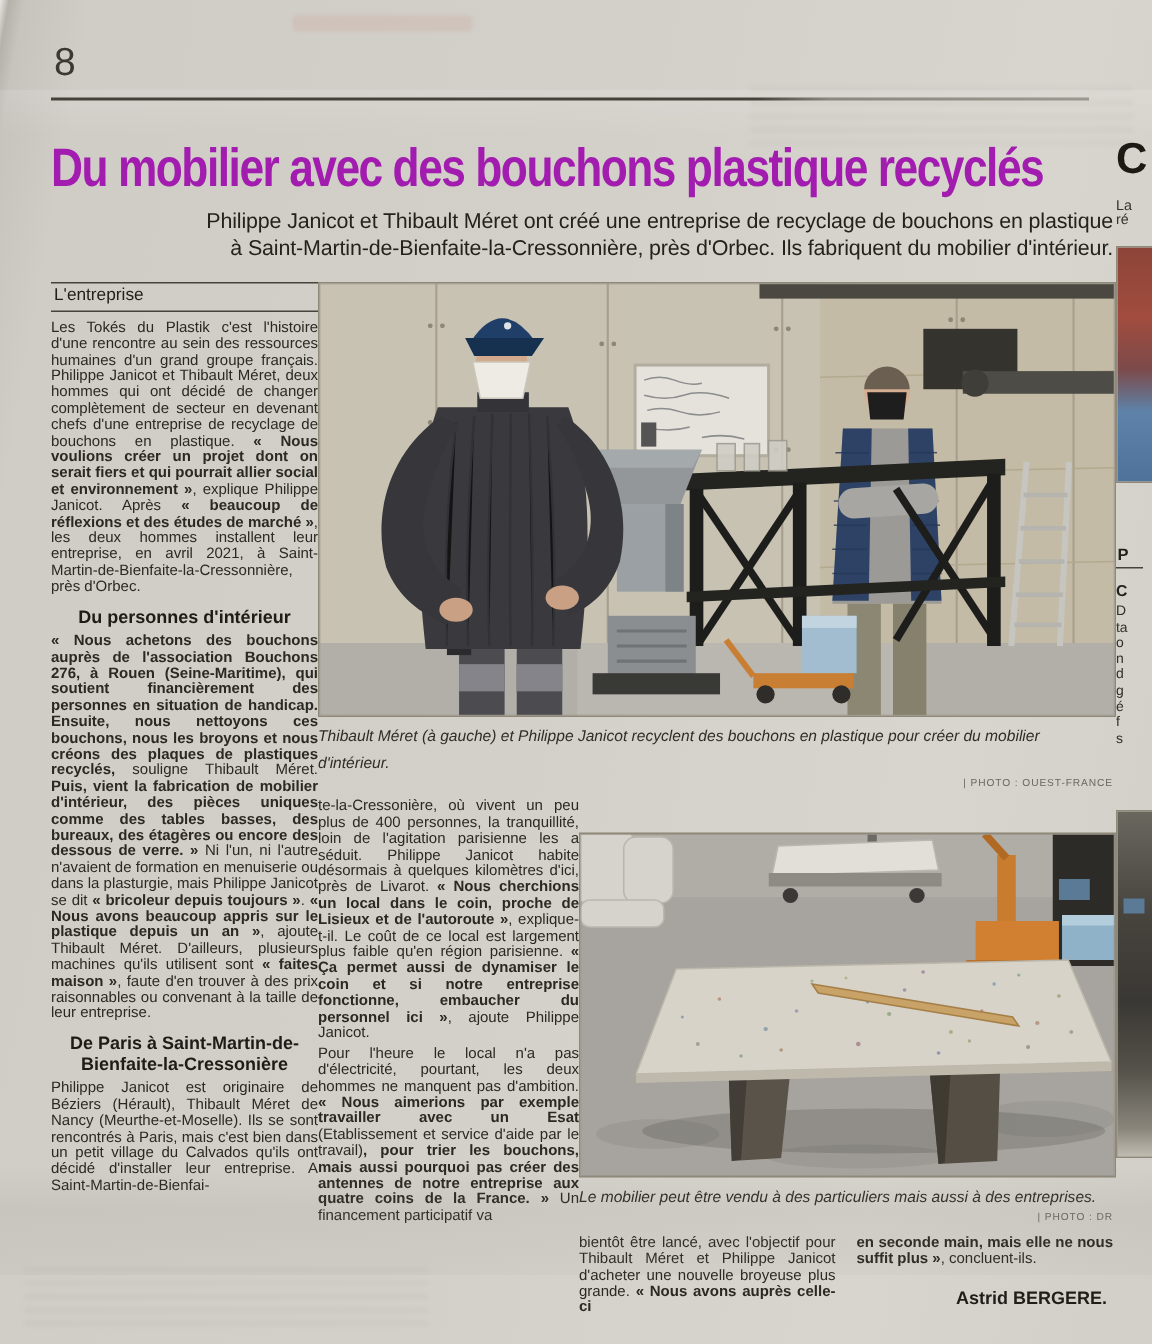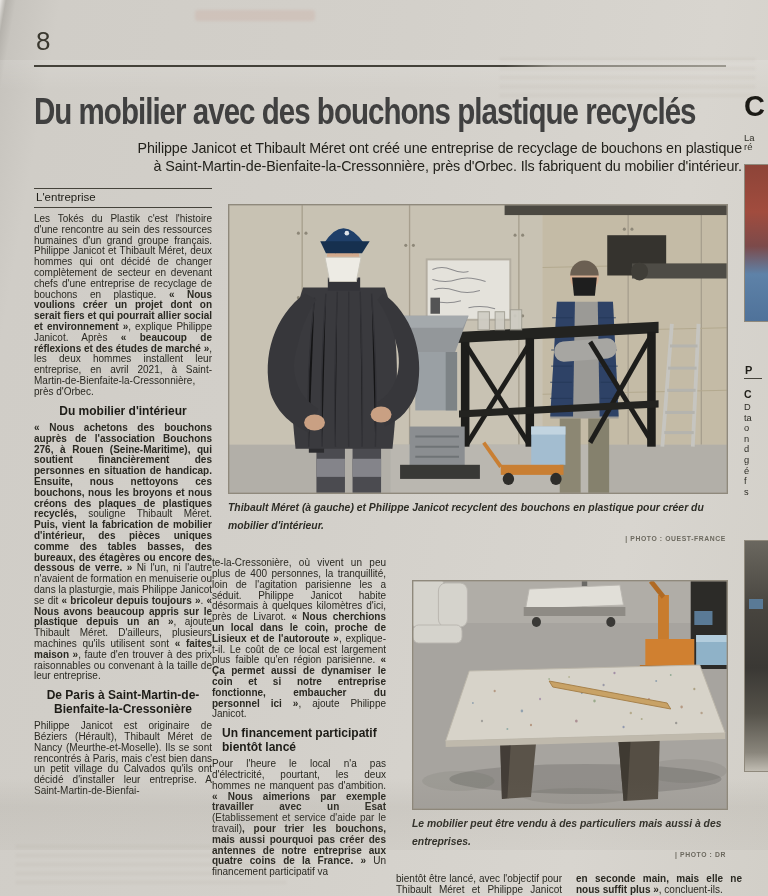--- a/index.html
+++ b/index.html
@@ -21,43 +21,43 @@
 
   
   header{position:relative;height:46px;margin-top:6px;}
   .pagenum{position:absolute;left:2px;top:6px;font-size:26px;color:#3a382f;letter-spacing:1px;}
   .section-title{position:absolute;left:0;right:140px;top:4px;text-align:center;font-size:28px;font-weight:400;color:#21201a;letter-spacing:.5px;margin:0;}
   .header-rule{position:absolute;left:0;right:16px;top:45px;height:2px;
     background:linear-gradient(90deg,#44423a 0%,#44423a 68%,#8a877e 75%,#9b988f 100%);}
 
   
   .headline-wrap{margin-top:26px;}
-  h1.headline{margin:0;font-size:36px;line-height:40px;font-weight:bold;color:#404040;letter-spacing:-1.2px;white-space:nowrap;}
+  h1.headline{margin:0;font-size:36px;line-height:40px;font-weight:bold;color:#a21caf;letter-spacing:-1.2px;white-space:nowrap;}
   h1.headline .hl-inner{display:inline-block;transform:scaleX(.82);transform-origin:left center;}
   .standfirst{margin:8px 0 0 0;font-size:14.3px;line-height:17.6px;color:#23221c;letter-spacing:-.1px;text-align:right;}
 
   
   .layout{display:flex;margin-top:13px;align-items:flex-start;}
   .col{font-size:10px;line-height:10.8px;text-align:justify;color:#2a2922;}
   .col1{width:178px;flex:0 0 178px;margin-right:0;}
   .main-right{flex:1;min-width:0;}
   .bodyp{margin:0 0 3px 0;}
   .bodyp span.bold{font-weight:bold;}
   .kicker{font-size:11.5px;font-weight:400;color:#21201a;border-top:1.4px solid #45433b;border-bottom:1.2px solid #45433b;padding:3px 2px 4px 2px;margin-bottom:6px;text-align:left;}
   h3.crosshead{font-size:12px;line-height:13.5px;font-weight:bold;text-align:center;margin:7px 6px 5px 6px;color:#1d1c17;}
   h3.crosshead.align-left{text-align:left;margin-left:10px;margin-right:0;}
 
-  figure{margin:16px;font-weight:bold;}
+  figure{margin:0;}
   .photo-frame{display:block;border:1px solid #8f897c;background:#c7c1b2;}
   .caption-row{margin-top:3px;}
   .caption{font-size:10.4px;font-style:italic;color:#2e2d26;line-height:12px;}
   .credit{display:block;text-align:right;font-size:6.8px;letter-spacing:.6px;color:#6b685e;margin-top:2px;text-transform:uppercase;}
 
   .below1{display:flex;margin-top:7px;align-items:flex-start;}
-  .col2{width:174px;flex:0 0 174px;margin-right:10px;}
+  .col2{width:174px;flex:0 0 174px;}
   .sub-right{flex:1;min-width:0;}
   .photo2fig{margin-top:22px;}
   .bottomcols{display:flex;margin-top:9px;}
   .col3{flex:1;margin-right:14px;}
   .col4{flex:1;}
   .byline{margin:14px 4px 0 0;text-align:right;font-size:12px;font-weight:bold;color:#1f1e19;}
 
   
   .neighbor{position:absolute;left:741px;top:88px;width:27px;height:790px;overflow:hidden;pointer-events:none;}
   .nb-head{position:absolute;top:2px;left:3px;font-size:29px;font-weight:bold;color:#1b1a15;}
@@ -93,21 +93,21 @@
     <h1 class="headline"><span class="hl-inner">Du mobilier avec des bouchons plastique recyclés</span></h1>
     <p class="standfirst"><span>Philippe Janicot et Thibault Méret ont créé une entreprise de recyclage de bouchons en plastique</span><br>
     <span>à Saint-Martin-de-Bienfaite-la-Cressonnière, près d'Orbec. Ils fabriquent du mobilier d'intérieur.</span></p>
   </div>
 
   <div class="layout">
 
     <div class="col col1">
         <div class="kicker">L'entreprise</div>
         <p class="bodyp"><span>Les Tokés du Plastik c'est l'histoire d'une rencontre au sein des ressources humaines d'un grand groupe français. Philippe Janicot et Thibault Méret, deux hommes qui ont décidé de changer complètement de secteur en devenant chefs d'une entreprise de recyclage de bouchons en plastique. </span><span class="bold">« Nous voulions créer un projet dont on serait fiers et qui pourrait allier social et environnement »</span><span>, explique Philippe Janicot. Après </span><span class="bold">« beaucoup de réflexions et des études de marché »</span><span>, les deux hommes installent leur entreprise, en avril 2021, à Saint-Martin-de-Bienfaite-la-Cressonnière, près d'Orbec.</span></p>
-        <h3 class="crosshead">Du mobilier d'intérieur</h3>
+        <h3 class="crosshead">Du personnes d'intérieur</h3>
         <p class="bodyp"><span class="bold">« Nous achetons des bouchons auprès de l'association Bouchons 276, à Rouen (Seine-Maritime), qui soutient financièrement des personnes en situation de handicap. Ensuite, nous nettoyons ces bouchons, nous les broyons et nous créons des plaques de plastiques recyclés, </span><span>souligne Thibault Méret. </span><span class="bold">Puis, vient la fabrication de mobilier d'intérieur, des pièces uniques comme des tables basses, des bureaux, des étagères ou encore des dessous de verre. »</span><span> Ni l'un, ni l'autre n'avaient de formation en menuiserie ou dans la plasturgie, mais Philippe Janicot se dit </span><span class="bold">« bricoleur depuis toujours »</span><span>. </span><span class="bold">« Nous avons beaucoup appris sur le plastique depuis un an »</span><span>, ajoute Thibault Méret. D'ailleurs, plusieurs machines qu'ils utilisent sont </span><span class="bold">« faites maison »</span><span>, faute d'en trouver à des prix raisonnables ou convenant à la taille de leur entreprise.</span></p>
         <h3 class="crosshead">De Paris à Saint-Martin-de-Bienfaite-la-Cressonière</h3>
         <p class="bodyp"><span>Philippe Janicot est originaire de Béziers (Hérault), Thibault Méret de Nancy (Meurthe-et-Moselle). Ils se sont rencontrés à Paris, mais c'est bien dans un petit village du Calvados qu'ils ont décidé d'installer leur entreprise. A Saint-Martin-de-Bienfai-</span></p>
       </div>
 
     <div class="main-right">
 
       <figure>
         <svg class="photo-frame" width="100%" height="288" viewBox="0 0 524 286" preserveAspectRatio="none">
 
@@ -269,21 +269,20 @@
         </svg>
         <figcaption class="caption-row">
           <span class="caption">Thibault Méret (à gauche) et Philippe Janicot recyclent des bouchons en plastique pour créer du mobilier d'intérieur.</span>
           <span class="credit">| Photo : Ouest-France</span>
         </figcaption>
       </figure>
 
       <div class="below1">
         <div class="col col2">
             <p class="bodyp"><span>te-la-Cressonière, où vivent un peu plus de 400 personnes, la tranquillité, loin de l'agitation parisienne les a séduit. Philippe Janicot habite désormais à quelques kilomètres d'ici, près de Livarot. </span><span class="bold">« Nous cherchions un local dans le coin, proche de Lisieux et de l'autoroute »</span><span>, explique-t-il. Le coût de ce local est largement plus faible qu'en région parisienne. </span><span class="bold">« Ça permet aussi de dynamiser le coin et si notre entreprise fonctionne, embaucher du personnel ici »</span><span>, ajoute Philippe Janicot.</span></p>
-            <h3 class="crosshead align-left">Un financement participatif bientôt lancé</h3>
             <p class="bodyp"><span>Pour l'heure le local n'a pas d'électricité, pourtant, les deux hommes ne manquent pas d'ambition. </span><span class="bold">« Nous aimerions par exemple travailler avec un Esat </span><span>(Etablissement et service d'aide par le travail)</span><span class="bold">, pour trier les bouchons, mais aussi pourquoi pas créer des antennes de notre entreprise aux quatre coins de la France. »</span><span> Un financement participatif va</span></p>
           </div>
 
         <div class="sub-right">
           <figure class="photo2fig">
             <svg class="photo-frame" width="100%" height="228" viewBox="0 0 346 228" preserveAspectRatio="none">
               <rect x="0" y="0" width="346" height="228" fill="#a7a49f"></rect>
               <rect x="0" y="0" width="346" height="42" fill="#b0ada7"></rect>
               <g opacity=".12" fill="#5c5a50">
                 <ellipse cx="50" cy="200" rx="40" ry="10"></ellipse>

